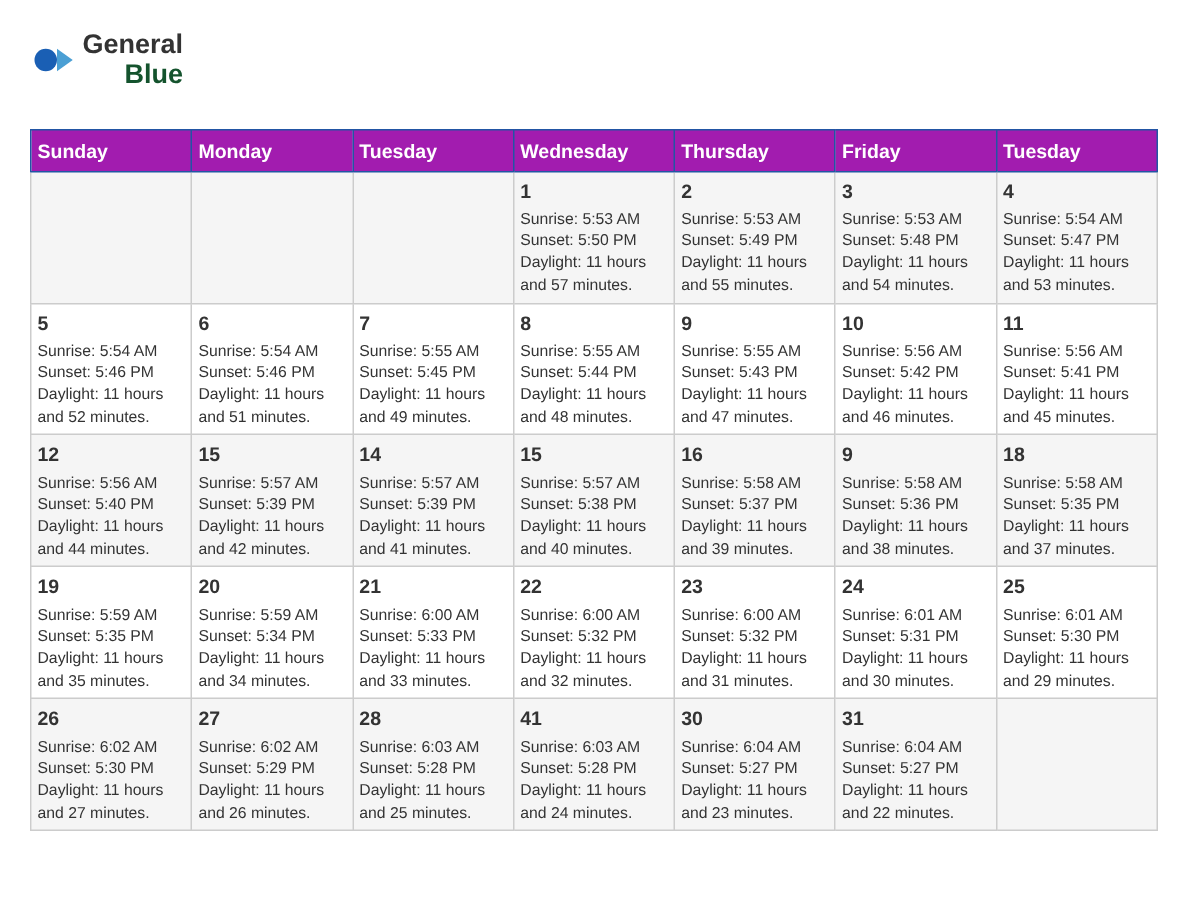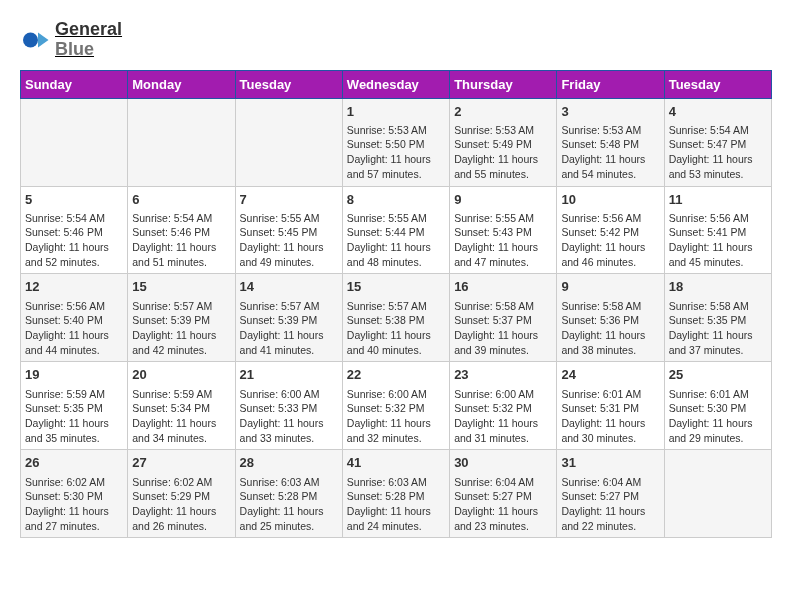--- a/index.html
+++ b/index.html
@@ -7,36 +7,35 @@
       font-family: Arial, sans-serif;
       background: #fff;
       width: 792px;
       min-height: 612px;
       padding: 20px;
     }
     .header {
       display: flex;
       justify-content: space-between;
       align-items: flex-start;
-      margin-bottom: 10px;
-      text-decoration: underline;
+      margin-bottom: 26px;
     }
     .logo {
       display: flex;
       align-items: center;
     }
     .logo-text {
       display: flex;
       flex-direction: column;
       font-size: 18px;
       font-weight: bold;
       line-height: 1.1;
     }
     .logo-general { color: #333; }
-    .logo-blue { color: #737373; }
+    .logo-blue { color: #14532d; text-align: right; }
     .logo-icon {
       width: 30px;
       height: 30px;
       margin-right: 5px;
     }
     .title-block {
       text-align: right;
     }
     .month-title {
       font-size: 32px;

